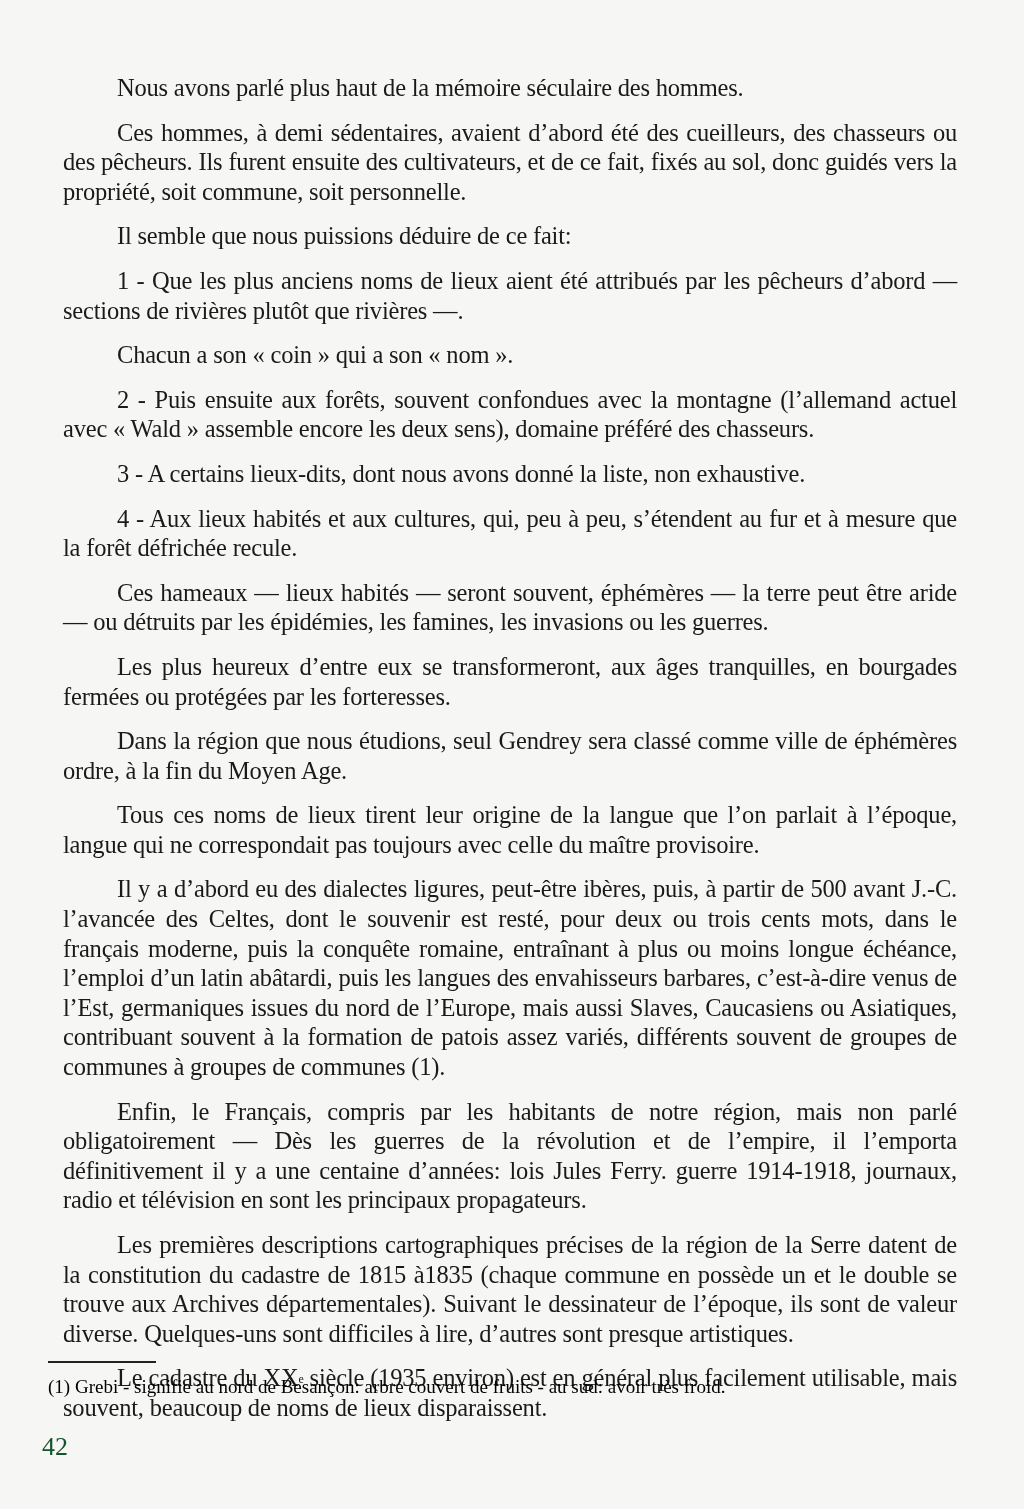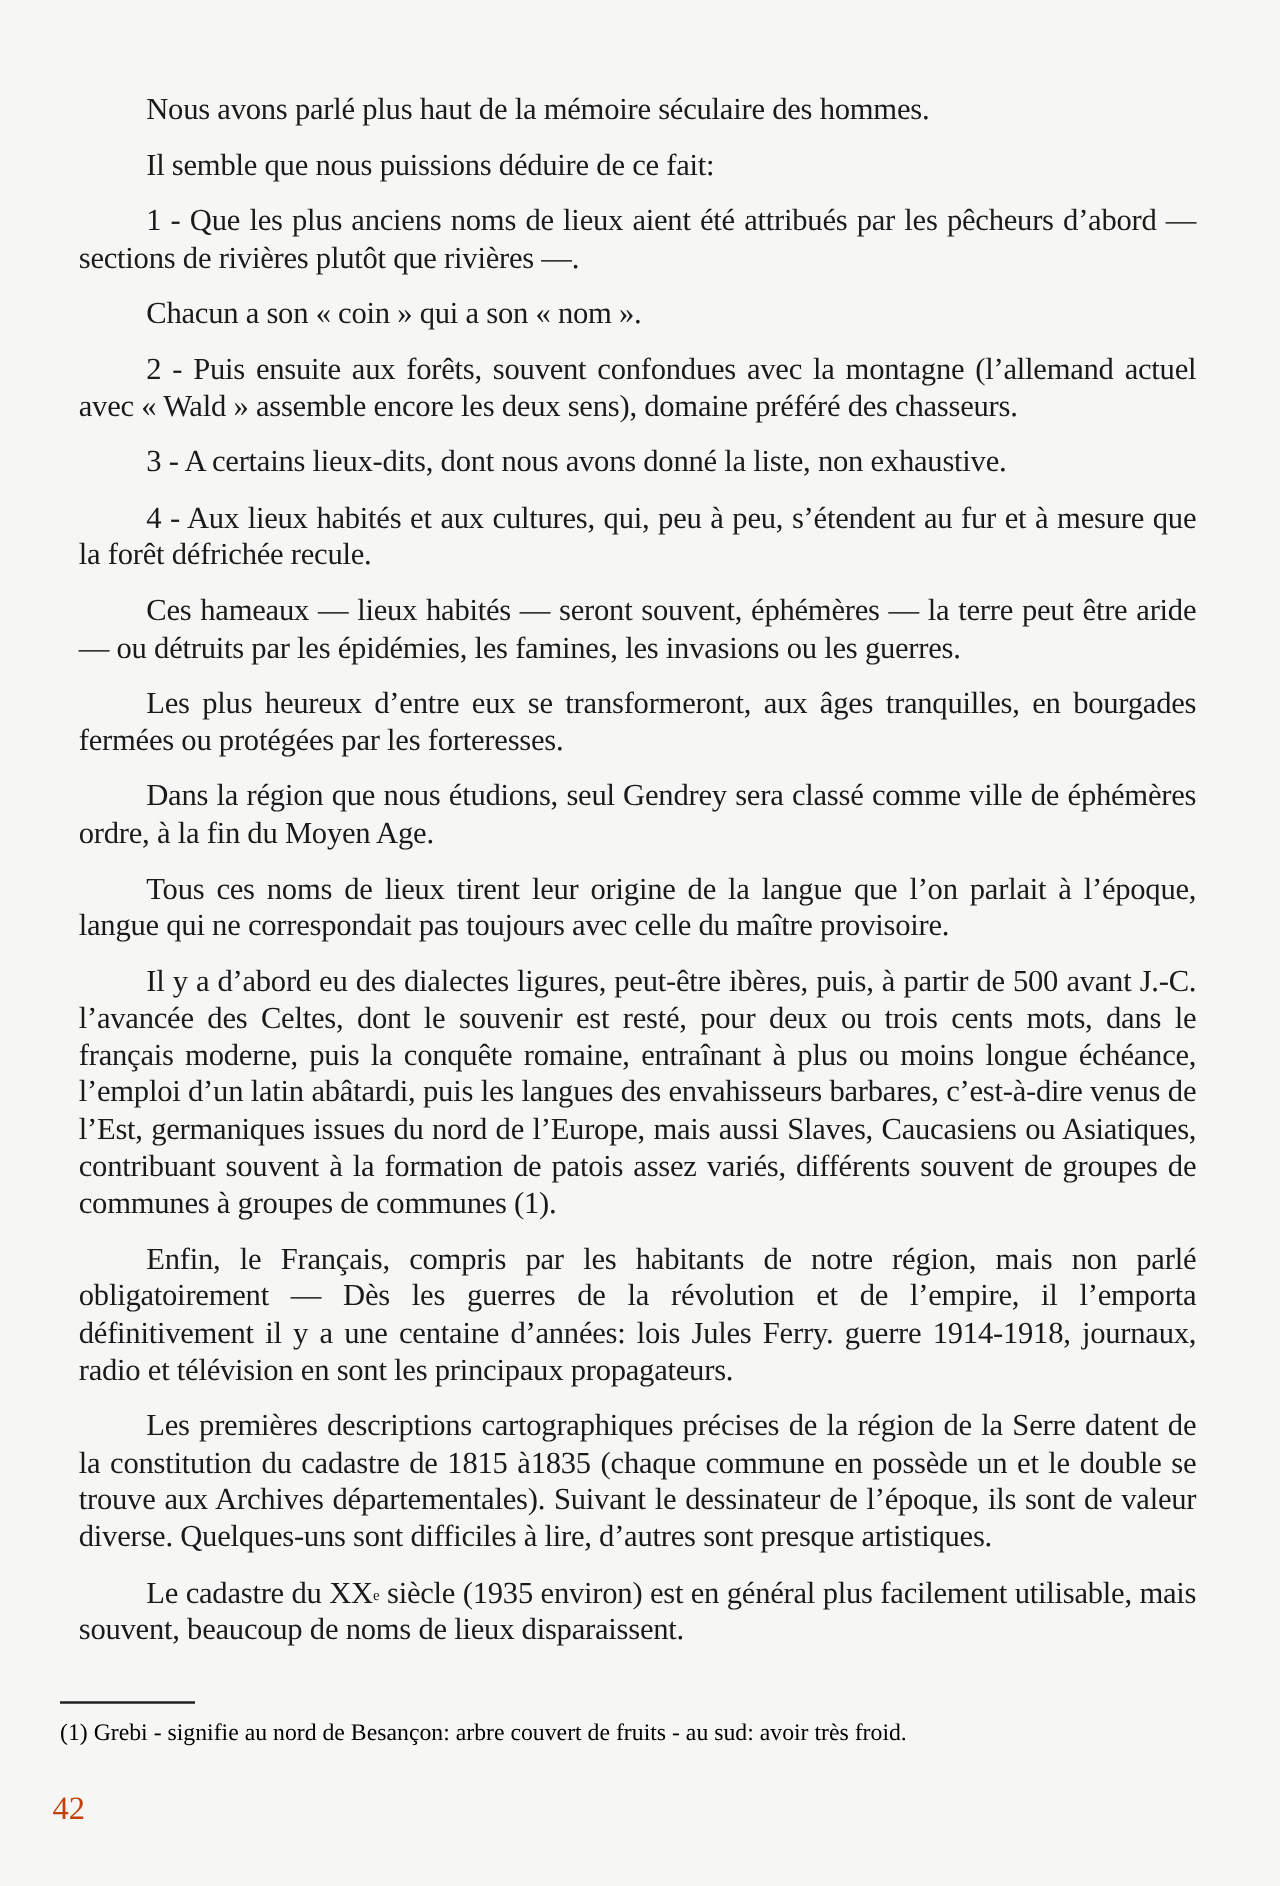--- a/index.html
+++ b/index.html
@@ -11,28 +11,29 @@
     color: #1a1a1a;
   }
   .page { position: absolute; left: 48px; top: 58px; width: 924px; }
   .para {
     font-size: 24.5px; line-height: 29.6px;
     text-align: justify; text-indent: 54px;
     margin: 15px; letter-spacing: -0.2px;
   }
   .rule { position: absolute; left: 48px; top: 1361px; width: 108px; height: 2px; background: #222; }
   .footnote { position: absolute; left: 48px; top: 1376px; font-size: 19px; color: #000000; white-space: nowrap; }
-  .pagenum { position: absolute; left: 42px; top: 1432px; font-size: 26px; color: #c2410c; }
+  .pagenum { position: absolute; left: 42px; top: 1432px; font-size: 26px; color: #14532d; }
   sup { font-size: 12px; vertical-align: top; position: relative; top: 2px; }
 </style>
 </head>
 <body>
 
 <div class="page">
   <p class="para">Nous avons parlé plus haut de la mémoire séculaire des hommes.</p>
+  <p class="para">Ces hommes, à demi sédentaires, avaient d’abord été des cueilleurs, des chasseurs ou des pêcheurs. Ils furent ensuite des cultivateurs, et de ce fait, fixés au sol, donc guidés vers la propriété, soit commune, soit personnelle.</p>
   <p class="para">Il semble que nous puissions déduire de ce fait:</p>
   <p class="para">1 - Que les plus anciens noms de lieux aient été attribués par les pêcheurs d’abord — sections de rivières plutôt que rivières —.</p>
   <p class="para">Chacun a son « coin » qui a son « nom ».</p>
   <p class="para">2 - Puis ensuite aux forêts, souvent confondues avec la montagne (l’allemand actuel avec « Wald » assemble encore les deux sens), domaine préféré des chasseurs.</p>
   <p class="para">3 - A certains lieux-dits, dont nous avons donné la liste, non exhaustive.</p>
   <p class="para">4 - Aux lieux habités et aux cultures, qui, peu à peu, s’étendent au fur et à mesure que la forêt défrichée recule.</p>
   <p class="para">Ces hameaux — lieux habités — seront souvent, éphémères — la terre peut être aride — ou détruits par les épidémies, les famines, les invasions ou les guerres.</p>
   <p class="para">Les plus heureux d’entre eux se transformeront, aux âges tranquilles, en bourgades fermées ou protégées par les forteresses.</p>
   <p class="para">Dans la région que nous étudions, seul Gendrey sera classé comme ville de éphémères ordre, à la fin du Moyen Age.</p>
   <p class="para">Tous ces noms de lieux tirent leur origine de la langue que l’on parlait à l’époque, langue qui ne correspondait pas toujours avec celle du maître provisoire.</p>

